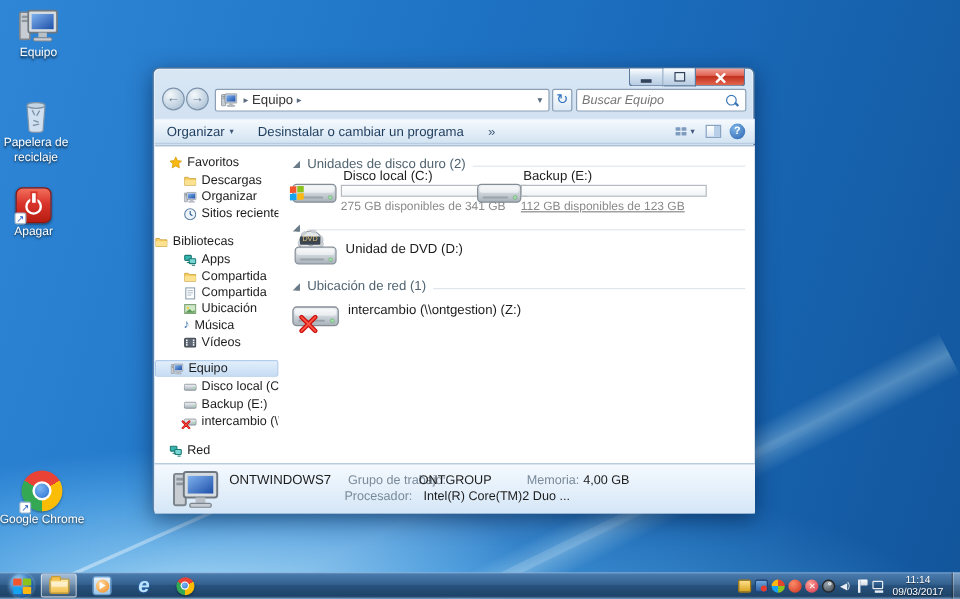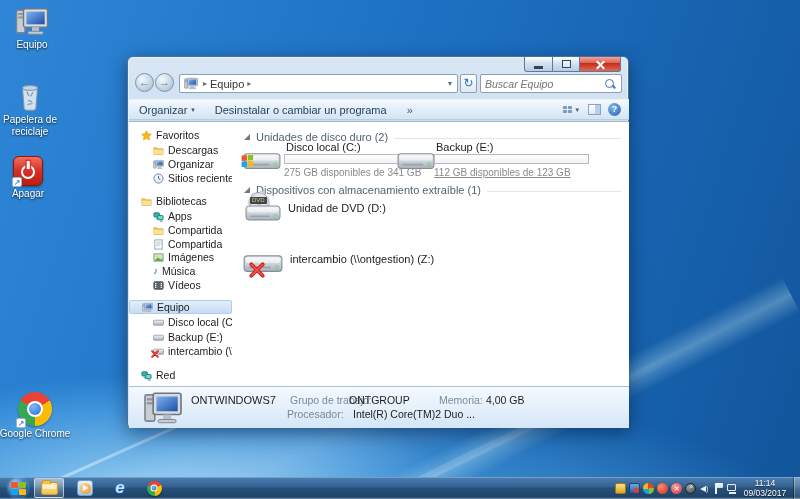--- a/index.html
+++ b/index.html
@@ -352,21 +352,21 @@
             </svg>
           <span>Organizar</span>
           </div>
         <div class="srow child" style="top:49px; padding-left:24px;">
           <svg class="mi" width="11" height="11">
               <use href="#s-clock"></use>
             </svg>
           <span>Sitios recientes</span>
           </div>
 
-        <div class="srow group" style="top:72px; padding-left:12px;">
+        <div class="srow group" style="top:72px; ">
           <svg class="mi" width="11" height="11">
               <use href="#s-folder"></use>
             </svg>
           <span>Bibliotecas</span>
           </div>
         <div class="srow child" style="top:87px; padding-left:24px;">
           <svg class="mi" width="11" height="11">
               <use href="#s-net"></use>
             </svg>
           <span>Apps</span>
@@ -380,21 +380,21 @@
         <div class="srow child" style="top:115px; padding-left:24px;">
           <svg class="mi" width="11" height="11">
               <use href="#s-page"></use>
             </svg>
           <span>Compartida</span>
           </div>
         <div class="srow child" style="top:128px; padding-left:24px;">
           <svg class="mi" width="11" height="11">
               <use href="#s-img"></use>
             </svg>
-          <span>Imágenes</span>
+          <span>Ubicación</span>
           </div>
         <div class="srow child" style="top:142px; padding-left:24px;">
           <span class="mi mus">♪</span>
           <span>Música</span>
           </div>
         <div class="srow child" style="top:156px; padding-left:24px;">
           <svg class="mi" width="11" height="11">
               <use href="#s-film"></use>
             </svg>
           <span>Vídeos</span>
@@ -468,37 +468,41 @@
             </svg>
           <span class="tile-name" style="left:202px; top:19px;">Backup (E:)</span>
           <span class="capbar" style="left:200px; top:32px;">
             <span class="capfill" style="width: 14%;"></span>
           </span>
           <span class="tile-sub" style="left:200px; top:45px;text-decoration:underline;">112 GB disponibles de 123 GB</span>
         </div>
 
         <div class="sechead" style="top:61px;">
           <span class="tri"></span>
-          <span>Dispositivos con almacenamiento extraíble (1)</span>
           <span class="rule"></span>
         </div>
 
         <div>
           <span style="position:absolute; left:11px; top:71px; width:36px; height:30px;">
             <svg width="22" height="22" style="position:absolute;left:3px;top:-2px">
                 <use href="#s-disc"></use>
               </svg>
             <svg width="36" height="26" style="position:absolute;left:0;top:6px">
                 <use href="#s-drive"></use>
               </svg>
             <span style="position:absolute;left:5px;top:4px;background:#3c4650;color:#e8c87a;font-size:6px;line-height:7px;padding:0 2px;border-radius:1px;">DVD</span>
           </span>
           <span class="tile-name" style="left:54px; top:80px;">Unidad de DVD (D:)</span>
         </div>
 
+        <div class="sechead" style="top:110px;">
+          <span class="tri"></span>
+          <span>Ubicación de red (1)</span>
+          <span class="rule"></span>
+        </div>
 
         <div>
           <span style="position:absolute; left:9px; top:126px; width:40px; height:32px;">
             <svg width="40" height="29" style="position:absolute;left:0;top:0">
                 <use href="#s-drive"></use>
               </svg>
             <svg width="16" height="16" style="position:absolute;left:6px;top:14px">
                 <use href="#s-redx"></use>
               </svg>
           </span>

